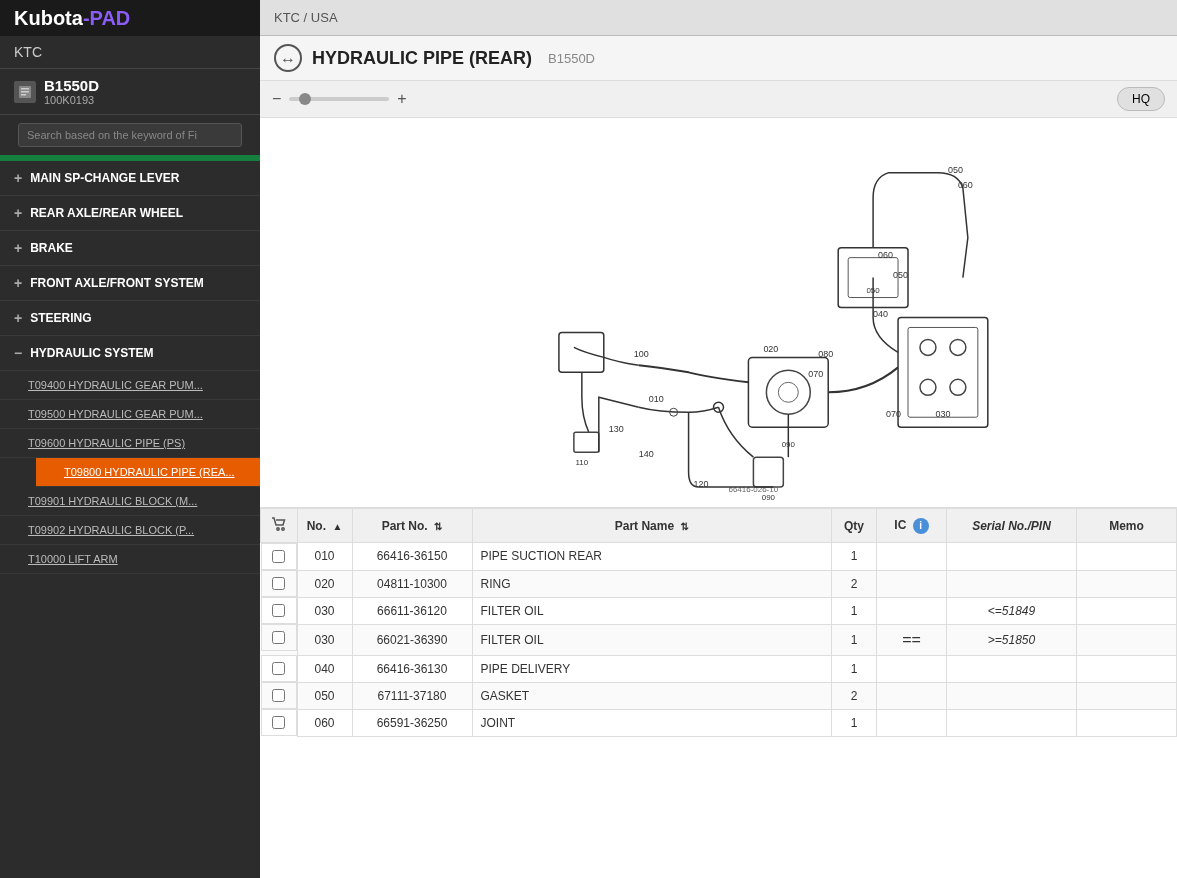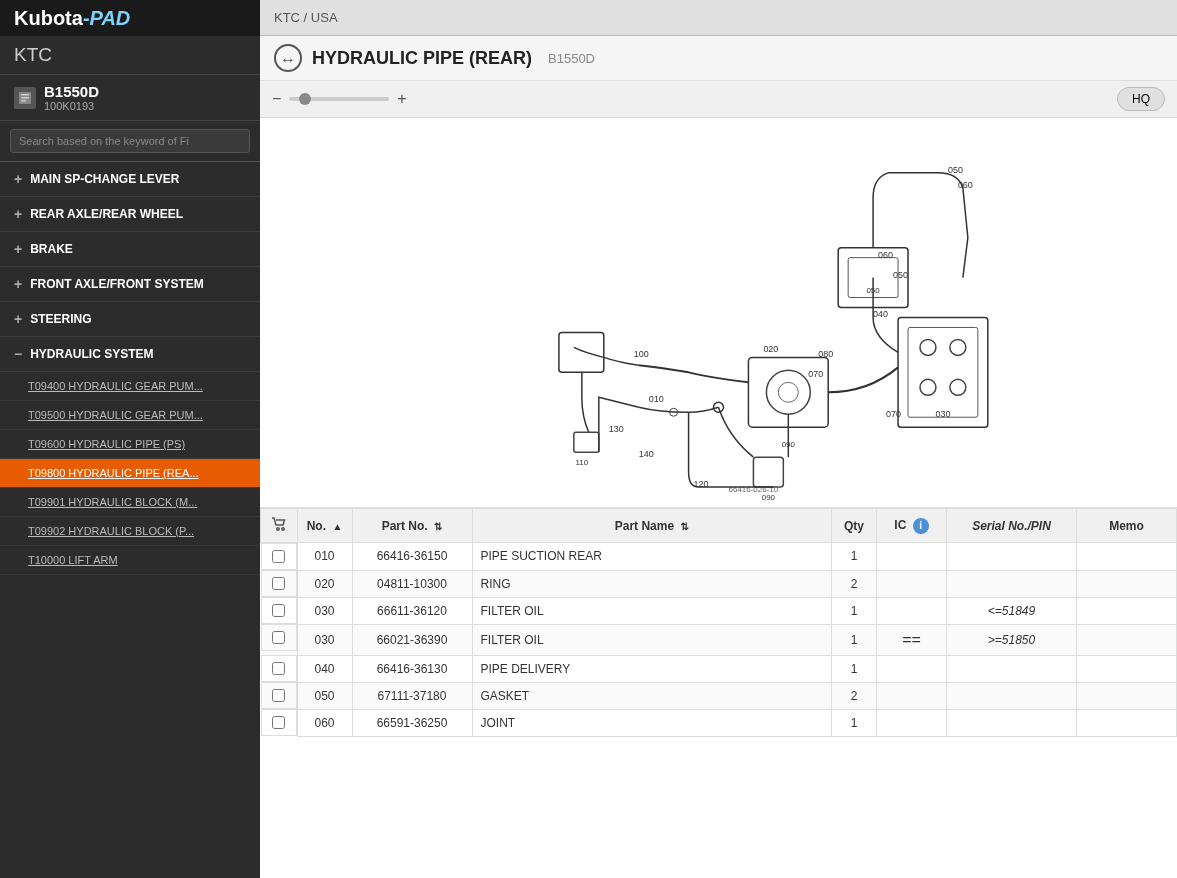--- a/index.html
+++ b/index.html
@@ -3,36 +3,36 @@
   <meta charset="utf-8">
   <style>
     * { box-sizing: border-box; margin: 0; padding: 0; }
     body { font-family: Arial, sans-serif; font-size: 12px; background: #f0f0f0; overflow: hidden; }
 
     
     .layout { display: flex; height: calc(878px - 36px); }
 
     
     .sidebar { width: 260px; background: #2c2c2c; color: white; display: flex; flex-direction: column; flex-shrink: 0; overflow: hidden; }
-    .sidebar-ktc { padding: 8px 14px; font-size: 19px; color: #ccc; border-bottom: 1px solid #444; }
+    .sidebar-ktc { padding: 8px 14px; font-size: 14px; color: #ccc; border-bottom: 1px solid #444; }
     .sidebar-model { padding: 8px 14px; display: flex; align-items: center; gap: 8px; border-bottom: 1px solid #444; }
     .sidebar-model-icon { width: 22px; height: 22px; background: #555; border-radius: 2px; display: flex; align-items: center; justify-content: center; color: #ccc; font-size: 10px; }
     .sidebar-model-text .model-name { font-size: 15px; font-weight: bold; color: white; }
     .sidebar-model-text .model-code { font-size: 11px; color: #aaa; }
-    .sidebar-search { padding: 8px 10px; border-bottom: 1px solid #15803d; }
+    .sidebar-search { padding: 8px 18px; border-bottom: 6px solid #15803d; }
     .sidebar-search input { width: 100%; padding: 5px 8px; border: 1px solid #555; background: #3a3a3a; color: white; font-size: 11px; border-radius: 3px; }
     .sidebar-search input::placeholder { color: #888; }
     .sidebar-nav { flex: 1; overflow-y: auto; }
     .sidebar-nav::-webkit-scrollbar { width: 6px; }
     .sidebar-nav::-webkit-scrollbar-thumb { background: #555; }
     .nav-item { padding: 9px 14px; border-bottom: 1px solid #3a3a3a; cursor: pointer; display: flex; align-items: center; gap: 8px; color: #ddd; font-size: 12px; }
     .nav-item.section-header { font-weight: bold; color: white; }
     .nav-item .plus { color: #aaa; font-size: 14px; font-weight: bold; }
     .nav-subitem { padding: 8px 14px 8px 28px; border-bottom: 1px solid #383838; cursor: pointer; color: #bbb; font-size: 11px; text-decoration: underline; }
-    .nav-subitem.active { background: #e85c00; color: white; }
+    .nav-subitem.active { background: #e85c00; color: white; margin-left: 36px; }
 
     
     .main { flex: 1; display: flex; flex-direction: column; overflow: hidden; background: white; }
     .main-header { background: #f5f5f5; border-bottom: 1px solid #ddd; padding: 8px 14px; display: flex; align-items: center; gap: 10px; }
     .back-btn { width: 28px; height: 28px; border: 2px solid #555; border-radius: 50%; display: flex; align-items: center; justify-content: center; cursor: pointer; font-size: 16px; color: #555; }
     .page-title { font-size: 18px; font-weight: bold; color: #222; }
     .page-subtitle { font-size: 13px; color: #888; margin-left: 6px; }
 
     .toolbar { background: #f0f0f0; border-bottom: 1px solid #ddd; padding: 6px 12px; display: flex; align-items: center; gap: 8px; }
     .zoom-minus { cursor: pointer; font-size: 16px; color: #555; user-select: none; }
@@ -60,21 +60,21 @@
     .col-serial { width: 130px; text-align: center; font-style: italic; }
     .col-memo { width: 100px; }
     .checkbox-cell { display: flex; justify-content: center; align-items: center; }
     .sort-arrow { font-size: 10px; margin-left: 3px; }
     .icon-info { display: inline-block; width: 16px; height: 16px; background: #4a90d9; border-radius: 50%; color: white; text-align: center; line-height: 16px; font-size: 10px; font-weight: bold; margin-left: 3px; }
 
     
     .top-bar { display: flex; align-items: stretch; height: 36px; }
     .top-logo { background: #1a1a1a; width: 260px; display: flex; align-items: center; padding: 0 14px; flex-shrink: 0; }
     .top-logo-text { font-size: 20px; font-weight: bold; color: white; }
-    .top-logo-text .dash { color: #7dd3fc; font-style: italic; }
+    .top-logo-text .dash { color: #8b5cf6; }
     .top-breadcrumb { flex: 1; background: #e0e0e0; display: flex; align-items: center; padding: 0 14px; font-size: 13px; color: #555; border-bottom: 1px solid #bbb; }
   </style>
 </head>
 <body>
 
 <div class="top-bar">
   <div class="top-logo">
     <span class="top-logo-text">
       <span>Kubota</span><span class="dash">-PAD</span>
     </span>

